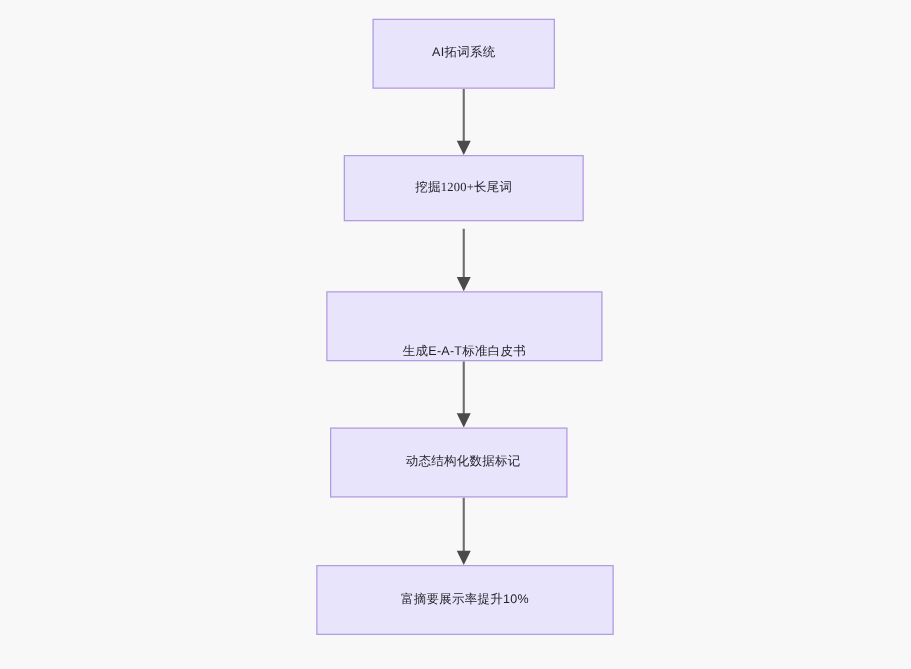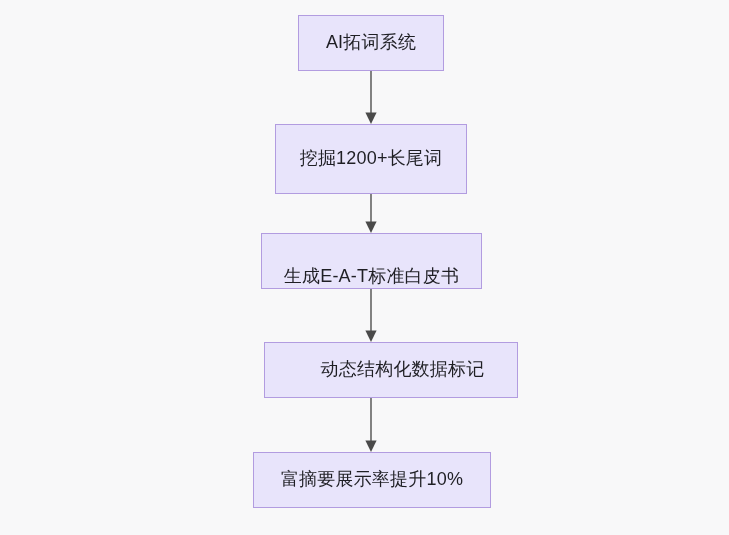--- a/index.html
+++ b/index.html
@@ -23,30 +23,30 @@
     box-sizing: border-box;
     background: #e8e4fb;
     border: 1.6px solid #b29ce0;
     display: flex;
     align-items: center;
     justify-content: center;
     text-align: center;
   }
   .node-label {
     color: #1f1f24;
-    font-size: 18px;
+    font-size: 10px;
     line-height: 1.2;
     letter-spacing: 0.2px;
     white-space: nowrap;
   }
   
   #node-0 { left: 298px; top: 15px;  width: 146px; height: 56px; }
-  #node-1 { left: 275px; top: 124px; width: 192px; height: 70px; }
+  #node-1 { left: 275px; top: 124px; width: 192px; height: 53px; font-family: Liberation Serif, serif; }
   #node-2 { left: 261px; top: 233px; width: 221px; height: 56px; align-items: flex-end; }
-  #node-3 { left: 264px; top: 342px; width: 254px; height: 56px; padding-left: 23px; }
+  #node-3 { left: 264px; top: 342px; width: 190px; height: 56px; padding-left: 23px; }
   #node-4 { left: 253px; top: 452px; width: 238px; height: 56px; align-items: center; }
 
   .connector {
     position: absolute;
     left: 0;
     top: 0;
     width: 729px;
     height: 535px;
     pointer-events: none;
     overflow: visible;

